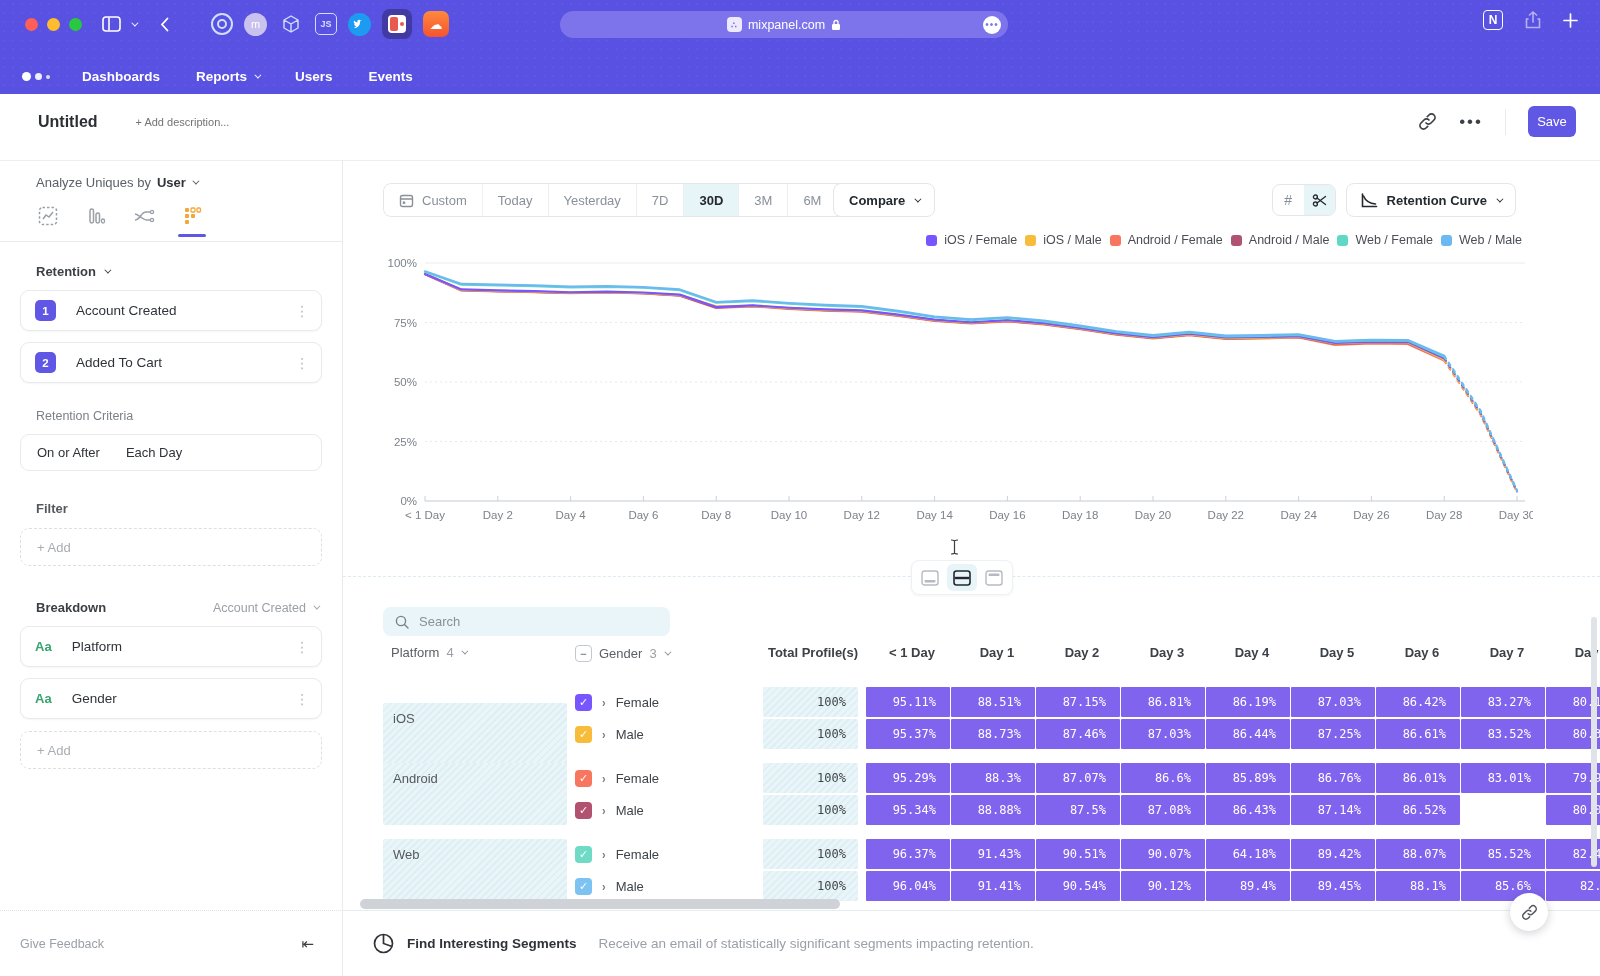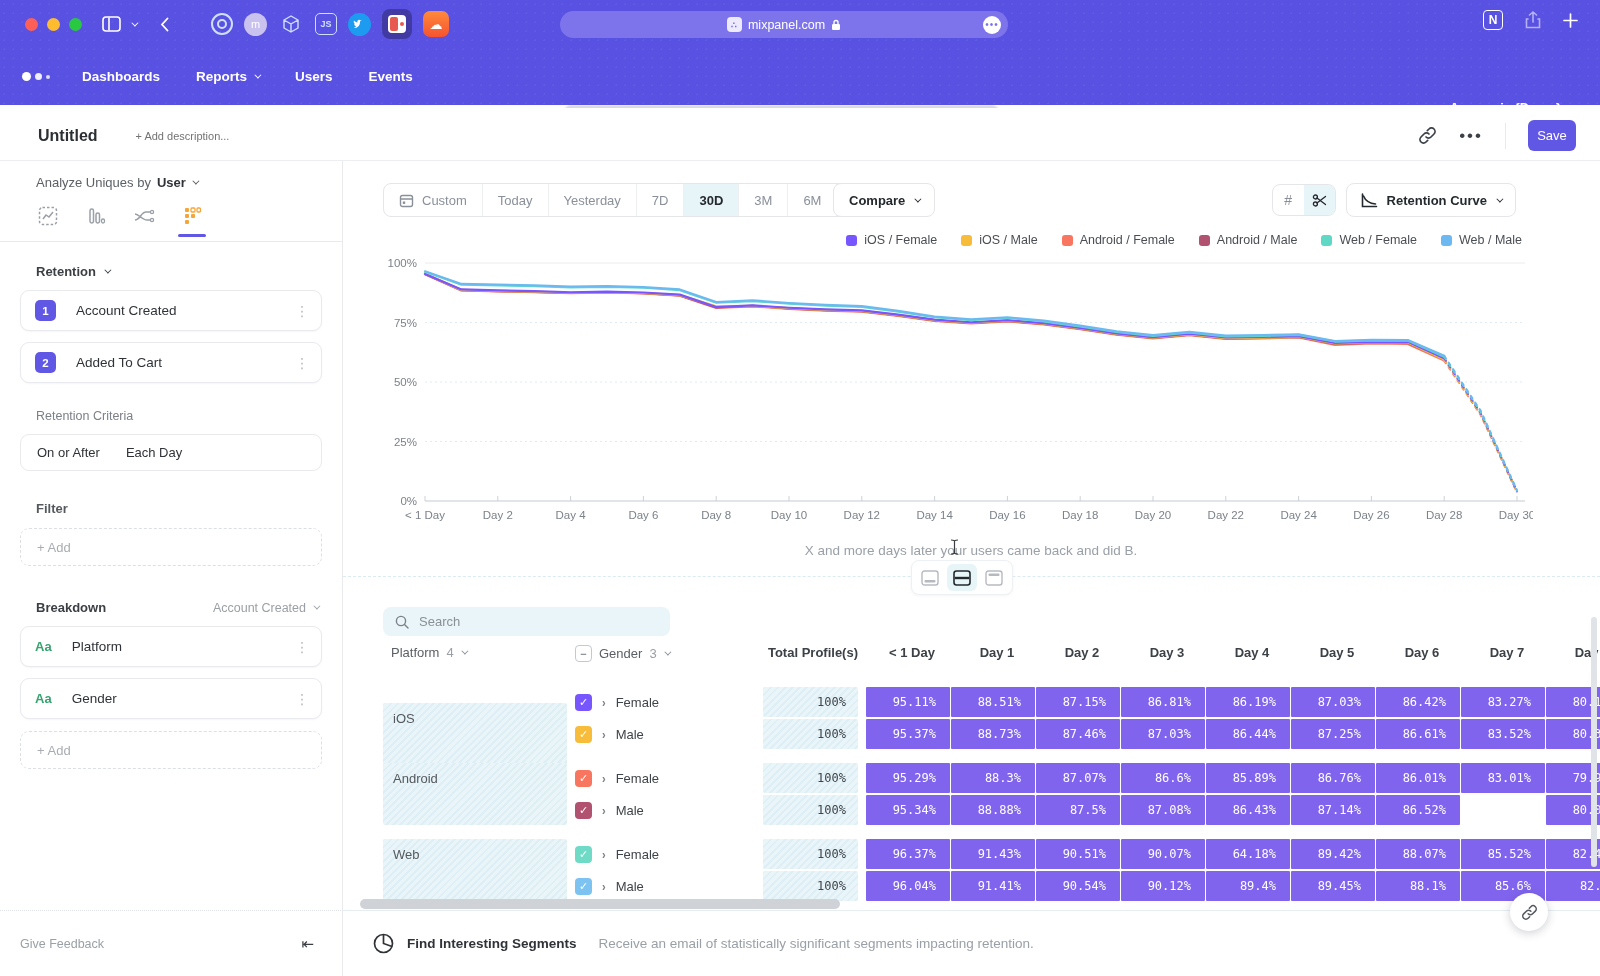--- a/index.html
+++ b/index.html
@@ -44,21 +44,21 @@
   .project { text-align:left; line-height:1.25; }
   .project .pname { font-size:13px; font-weight:700; }
   .project .psub { font-size:11px; color:rgba(255,255,255,0.85); }
 
   
   .chev { display:inline-block; width:7px; height:7px; border-right:1.6px solid currentColor;
     border-bottom:1.6px solid currentColor; transform:rotate(45deg) translateY(-2px); }
   .chev.sm { width:5px; height:5px; }
 
   
-  .title-row { position:absolute; left:0; top:108px; width:1600px; height:55px; background:#fff; display:flex; align-items:center; }
+  .title-row { position:absolute; left:0; top:94px; width:1600px; height:55px; background:#fff; display:flex; align-items:center; }
   .report-title { margin-left:38px; font-size:16px; font-weight:600; color:#2b2f33; }
   .add-desc { margin-left:38px; font-size:11px; color:#737373; }
   .title-actions { position:absolute; right:24px; top:12px; display:flex; align-items:center; gap:22px; }
   .link-icon svg, .dots-icon { color:#3c4147; }
   .vdiv { width:1px; height:26px; background:#e8eaed; }
   .save-btn { width:48px; height:31px; background:#6157e5; color:#fff; border:none; border-radius:6px;
     font-size:13px; font-family:inherit; cursor:pointer; }
 
   
   .sidebar { position:absolute; left:0; top:160px; width:343px; height:750px; border-right:1px solid #e8eaed;
@@ -101,21 +101,21 @@
   .seg.sel { background:#e7f4f8; color:#24292e; font-weight:700; }
   .compare-btn { position:absolute; left:450px; top:0; height:34px; border:1px solid #e4e6ea; border-radius:8px;
     background:#fff; display:flex; align-items:center; gap:9px; padding:0 15px; font-size:13px; font-weight:600; color:#24292e; cursor:pointer; }
   .right-controls { position:absolute; right:60px; top:0; display:flex; gap:10px; align-items:center; }
   .toggle-pair { display:flex; border:1px solid #e4e6ea; border-radius:8px; overflow:hidden; height:32px; }
   .tog { width:31px; display:flex; align-items:center; justify-content:center; color:#8a909a; cursor:pointer; font-size:14px; }
   .tog.sel { background:#e7f4f8; color:#24292e; }
   .view-btn { height:34px; border:1px solid #e4e6ea; border-radius:8px; background:#fff; display:flex; align-items:center;
     gap:9px; padding:0 14px; font-size:13px; font-weight:600; color:#24292e; cursor:pointer; }
 
-  .legend { position:absolute; right:78px; top:72px; display:flex; gap:24px; }
+  .legend { position:absolute; right:78px; top:72px; display:flex; gap:8px; }
   .legend-item { display:flex; align-items:center; gap:7px; font-size:12.5px; color:#4a4e54; }
   .legend-swatch { width:11px; height:11px; border-radius:3px; }
 
   .chart-wrap { position:absolute; left:40px; top:92px; width:1150px; height:280px; }
   .caption { position:absolute; left:82px; top:382px; width:1092px; text-align:center; font-size:13.5px; color:#9aa0a7; }
   .ibeam { position:absolute; left:607px; top:378px; }
 
   
   .table-section { position:absolute; left:0; top:415px; width:1257px; height:335px; border-top:1.5px dashed #dcebf1; background:#fff; }
   .layout-toggles { position:absolute; left:568px; top:-17px; display:flex; background:#fff; border:1px solid #eef1f4;
@@ -527,21 +527,20 @@
           <polyline points="1061.2,106.628 1097.6,161.13 1134,238.95600000000002" fill="none" stroke="#f8bc3b" stroke-width="2" stroke-dasharray="3 5" stroke-linecap="round"></polyline>
           <polyline points="42,20.947999999999986 78.4,36.41799999999999 114.8,37.370000000000005 151.2,38.08399999999999 187.6,39.273999999999994 224,38.56 260.4,39.512000000000015 296.8,41.653999999999996 333.2,54.03 369.6,52.36399999999999 406,54.74399999999999 442.4,56.410000000000004 478.8,57.362000000000016 515.2,61.64600000000001 551.6,66.64399999999999 588,69.26200000000001 624.4,67.12 660.8,70.21399999999998 697.2,74.97399999999999 733.6,80.44799999999998 770,84.25600000000001 806.4,80.686 842.8,84.49399999999999 879.2,84.01799999999999 915.6,83.06600000000002 952,89.96799999999999 988.4,88.54 1024.8,88.77799999999999 1061.2,105.2" fill="none" stroke="#7856ff" stroke-width="2.2" stroke-linejoin="round" stroke-linecap="round"></polyline>
           <polyline points="1061.2,105.2 1097.6,159.94 1134,238.48" fill="none" stroke="#7856ff" stroke-width="2" stroke-dasharray="3 5" stroke-linecap="round"></polyline>
           <polyline points="42,18.806000000000004 78.4,31.657999999999987 114.8,32.372000000000014 151.2,33.086000000000006 187.6,34.27600000000001 224,33.8 260.4,34.75200000000001 296.8,37.13200000000002 333.2,49.74600000000001 369.6,48.08 406,50.697999999999986 442.4,52.60200000000001 478.8,53.792000000000016 515.2,58.552000000000014 551.6,64.264 588,67.12 624.4,64.97799999999998 660.8,68.31 697.2,73.30799999999999 733.6,79.02 770,82.82799999999999 806.4,79.49600000000001 842.8,83.304 879.2,82.82799999999999 915.6,81.876 952,88.54 988.4,87.35000000000001 1024.8,87.588 1061.2,103.77199999999999" fill="none" stroke="#5fd9c6" stroke-width="2.2" stroke-linejoin="round" stroke-linecap="round"></polyline>
           <polyline points="1061.2,103.77199999999999 1097.6,158.75 1134,237.76600000000002" fill="none" stroke="#5fd9c6" stroke-width="2" stroke-dasharray="3 5" stroke-linecap="round"></polyline>
           <polyline points="42,18.33 78.4,30.943999999999992 114.8,31.657999999999987 151.2,32.372000000000014 187.6,33.56200000000001 224,33.086000000000006 260.4,34.03799999999998 296.8,36.41799999999999 333.2,49.03200000000002 369.6,47.36600000000001 406,49.983999999999995 442.4,51.887999999999984 478.8,53.07799999999999 515.2,57.83799999999999 551.6,63.550000000000004 588,66.406 624.4,64.264 660.8,67.596 697.2,72.594 733.6,78.30600000000001 770,82.114 806.4,78.78200000000001 842.8,82.59 879.2,82.114 915.6,81.39999999999999 952,88.064 988.4,86.874 1024.8,87.11200000000001 1061.2,102.82000000000001" fill="none" stroke="#6cb9f2" stroke-width="2.2" stroke-linejoin="round" stroke-linecap="round"></polyline>
           <polyline points="1061.2,102.82000000000001 1097.6,157.56 1134,237.29" fill="none" stroke="#6cb9f2" stroke-width="2" stroke-dasharray="3 5" stroke-linecap="round"></polyline>
         </svg>
     </div>
 
-    <div class="caption">X and more days later your users came back and did B.</div>
     <svg class="ibeam" width="9" height="16" viewBox="0 0 9 16">
       <path d="M1 1 C3 1 4.5 1.8 4.5 1.8 C4.5 1.8 6 1 8 1 M4.5 1.8 V14.2 M1 15 C3 15 4.5 14.2 4.5 14.2 C4.5 14.2 6 15 8 15" fill="none" stroke="#3b3f44" stroke-width="1.2"></path>
       </svg>
 
     <div class="table-section">
       <div class="layout-toggles">
         <span class="ltog">
           <svg width="18" height="16" viewBox="0 0 18 16">
               <rect x="1" y="1" width="16" height="14" rx="2.5" fill="none" stroke="#b6bac0" stroke-width="1.4"></rect>
               <rect x="3.5" y="10" width="11" height="2.4" rx="1" fill="#b6bac0"></rect>

